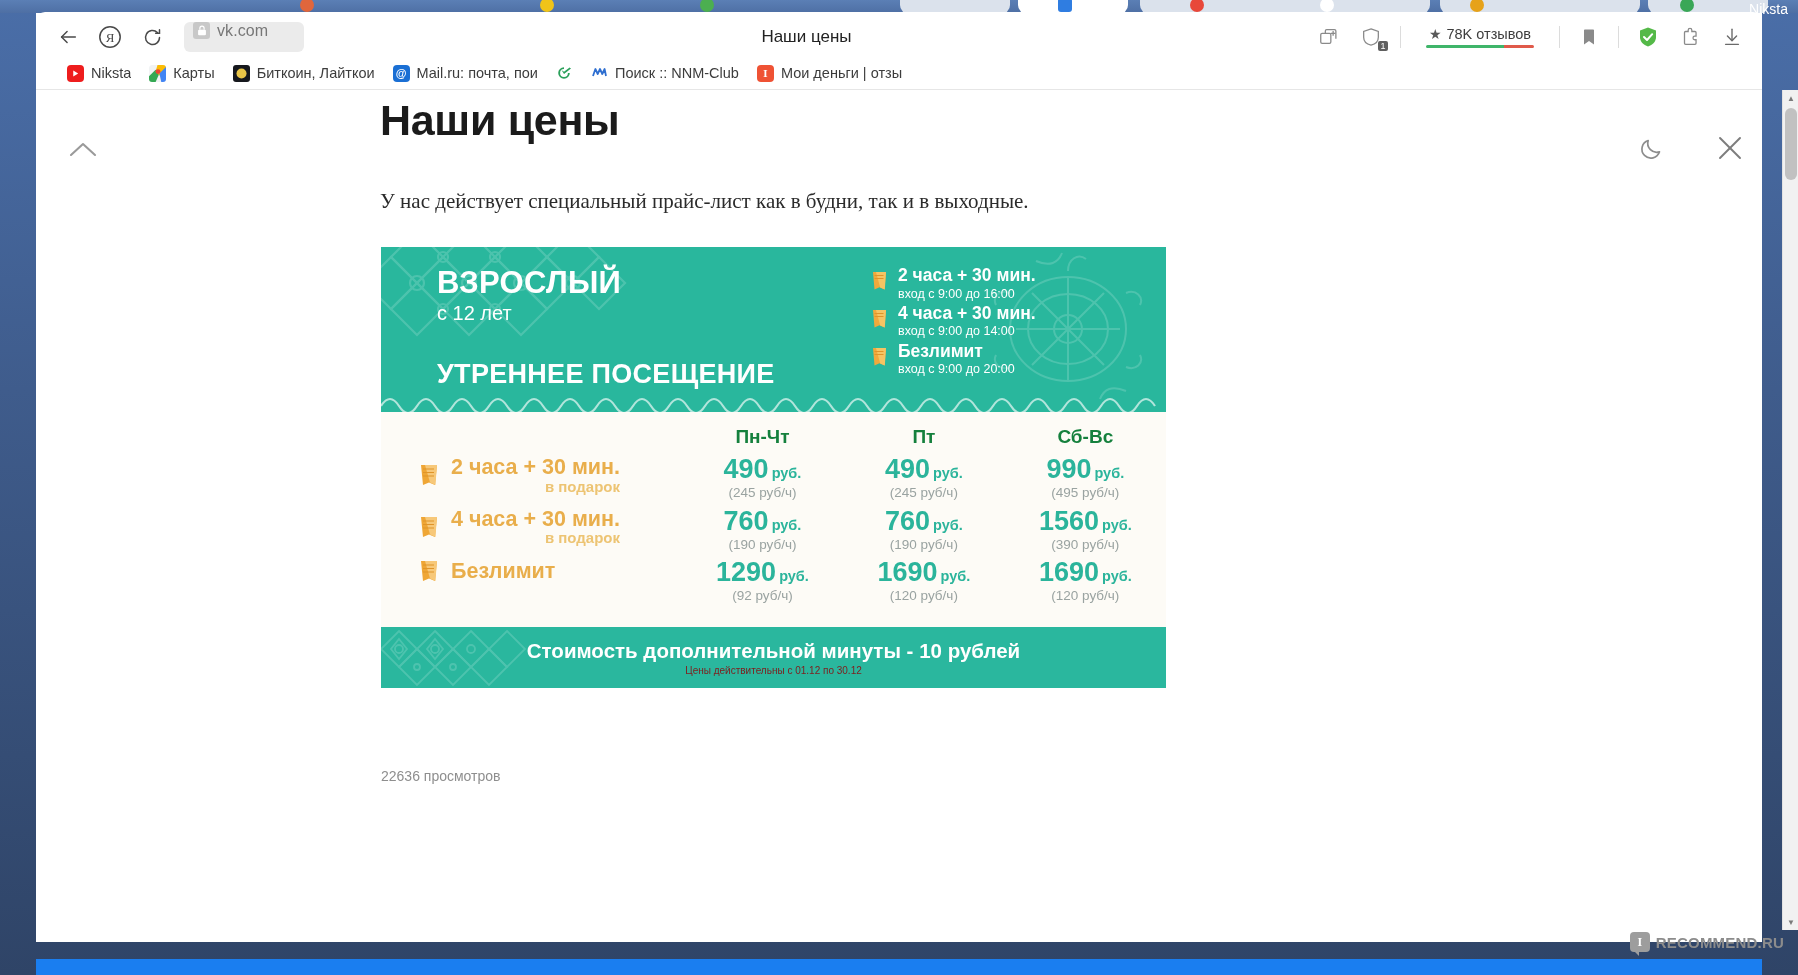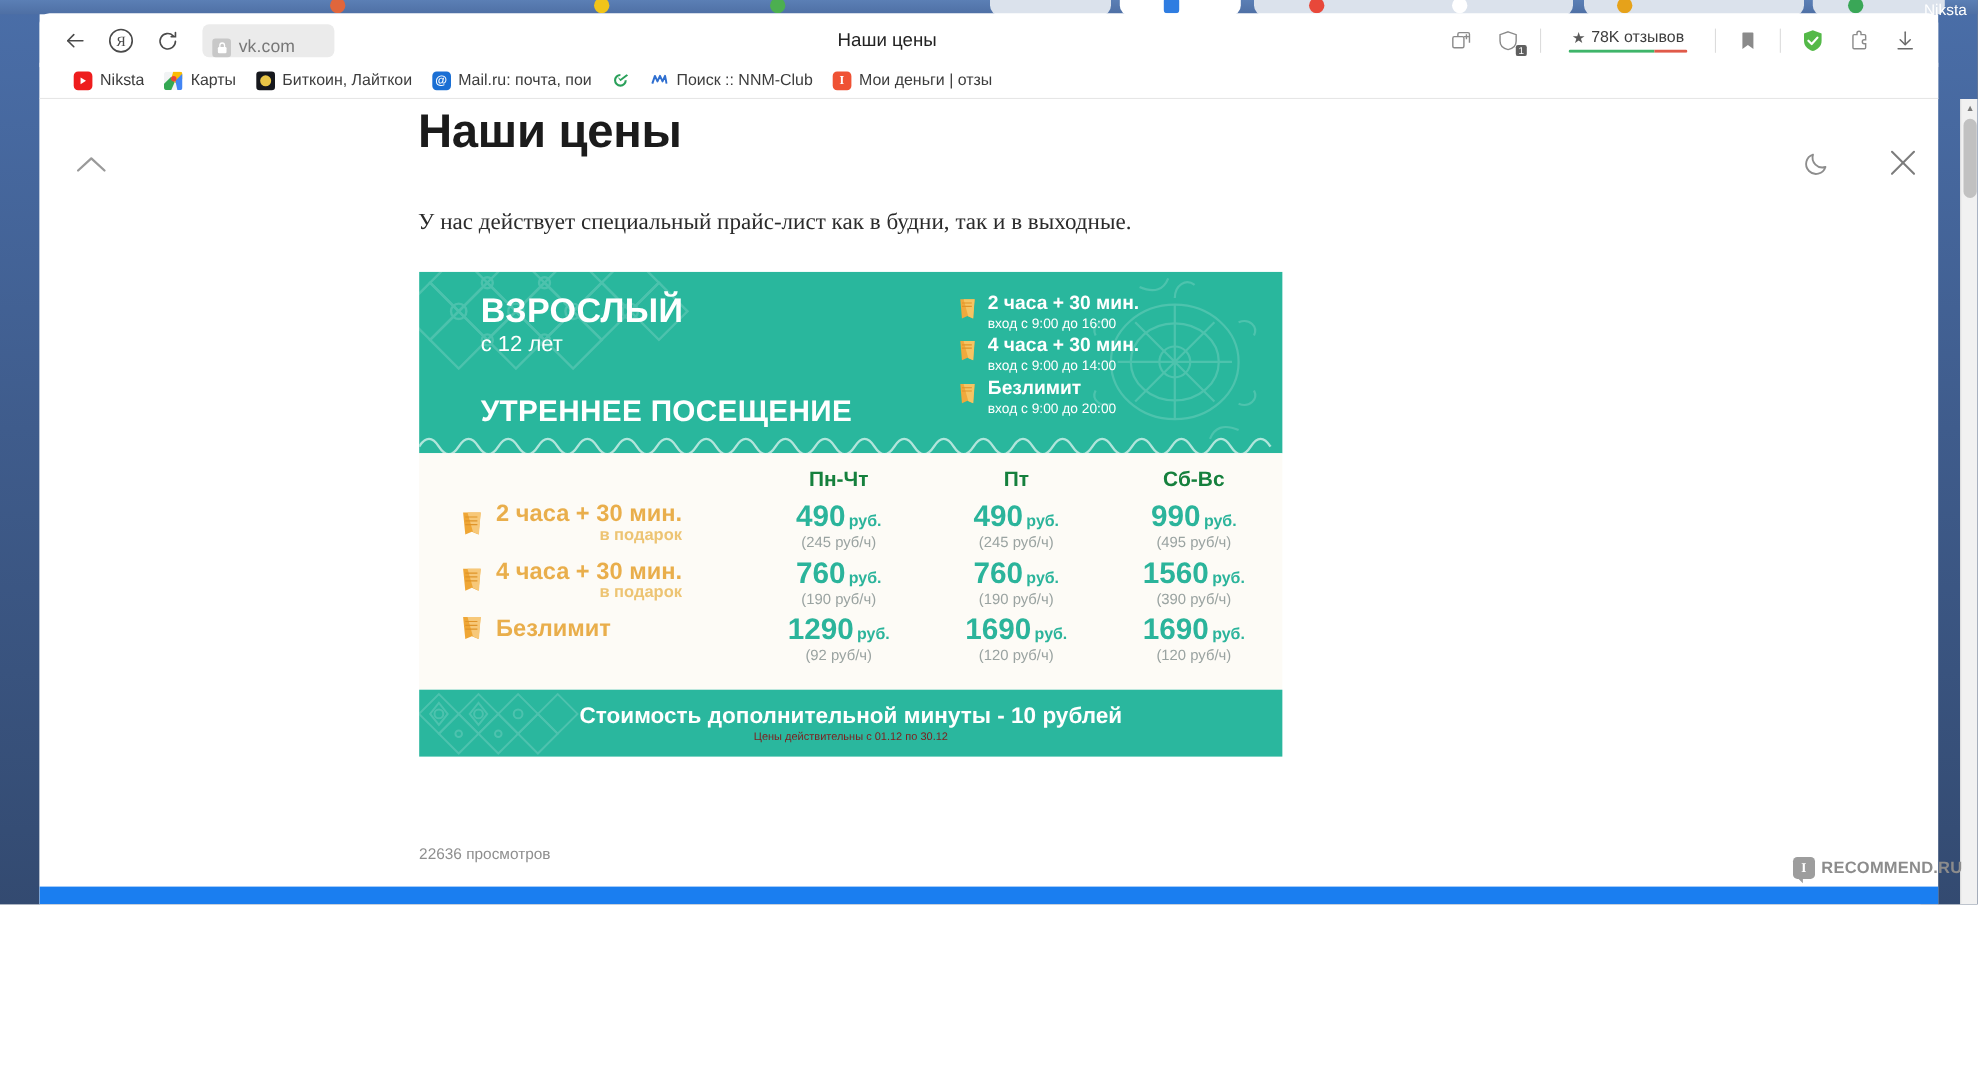--- a/index.html
+++ b/index.html
@@ -4,21 +4,21 @@
 <style>
   * { box-sizing: border-box; margin: 0; padding: 0; }
   html, body {
     width: 1798px; height: 975px;
     overflow: hidden;
     font-family: "Liberation Sans", sans-serif;
     background: #ffffff;
   }
 
   
-  #root { position: relative; width: 1798px; height: 822px; background: #2d3b4f; overflow: hidden; text-decoration: underline; }
+  #root { position: relative; width: 1798px; height: 975px; background: #2d3b4f; overflow: hidden; text-decoration: underline; }
 
   .desktop-bg {
     position: absolute; left: 0; top: 0; width: 1798px; height: 975px;
     background: linear-gradient(180deg, #4a6ea8 0%, #3f5c8c 40%, #2f4467 100%);
   }
 
   
   .browser-window {
     position: absolute; left: 36px; top: 12px;
     width: 1726px; height: 930px;
@@ -52,21 +52,21 @@
     width: 36px; height: 36px; margin-left: 6px;
     display: flex; align-items: center; justify-content: center;
     border-radius: 50%; color: #4a4a4a; flex: none;
   }
   .tb-btn:first-child { margin-left: 14px; }
   .tb-btn svg { display: block; }
 
   .omnibox {
     margin-left: 14px;
     height: 30px; min-width: 120px;
-    display: flex; align-items: flex-end; gap: 7px;
+    display: flex; align-items: flex-start; gap: 7px;
     background: #ebebeb; border-radius: 6px;
     padding: 0 12px 0 9px;
     flex: none;
   }
   .omnibox .lock {
     width: 17px; height: 17px; display: flex; align-items: center; justify-content: center;
     background: #c8c8c8; border-radius: 3px; color: #ffffff;
   }
   .omnibox .url { font-size: 16px; color: #777777; letter-spacing: .1px; }
 

